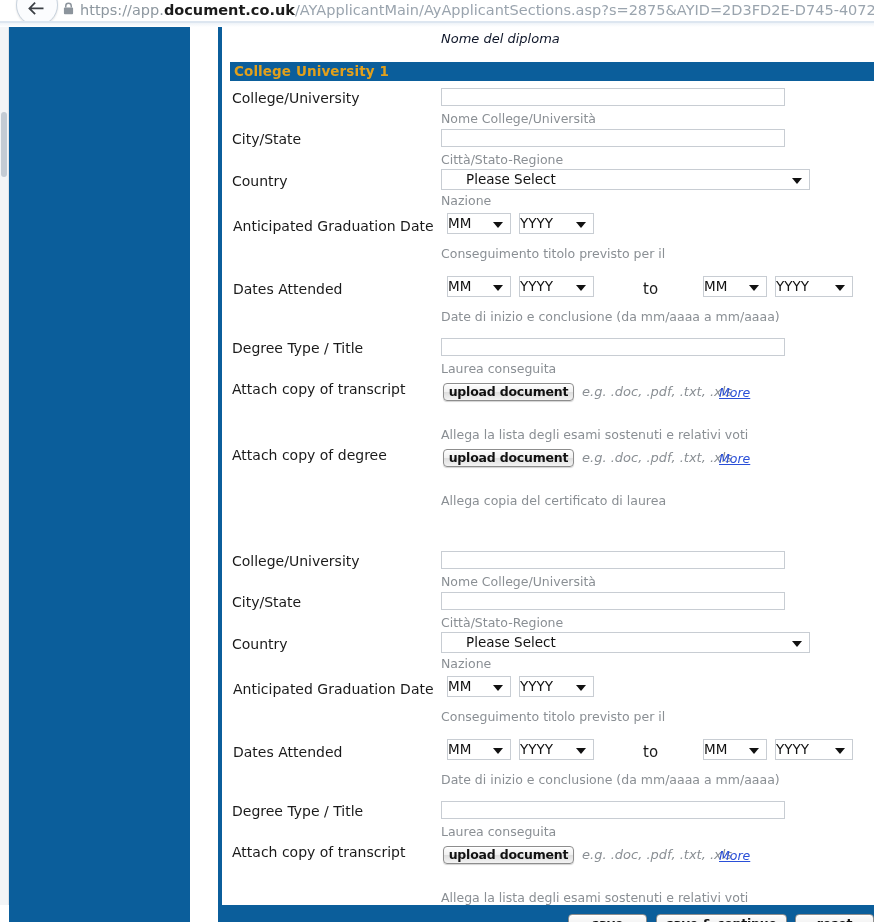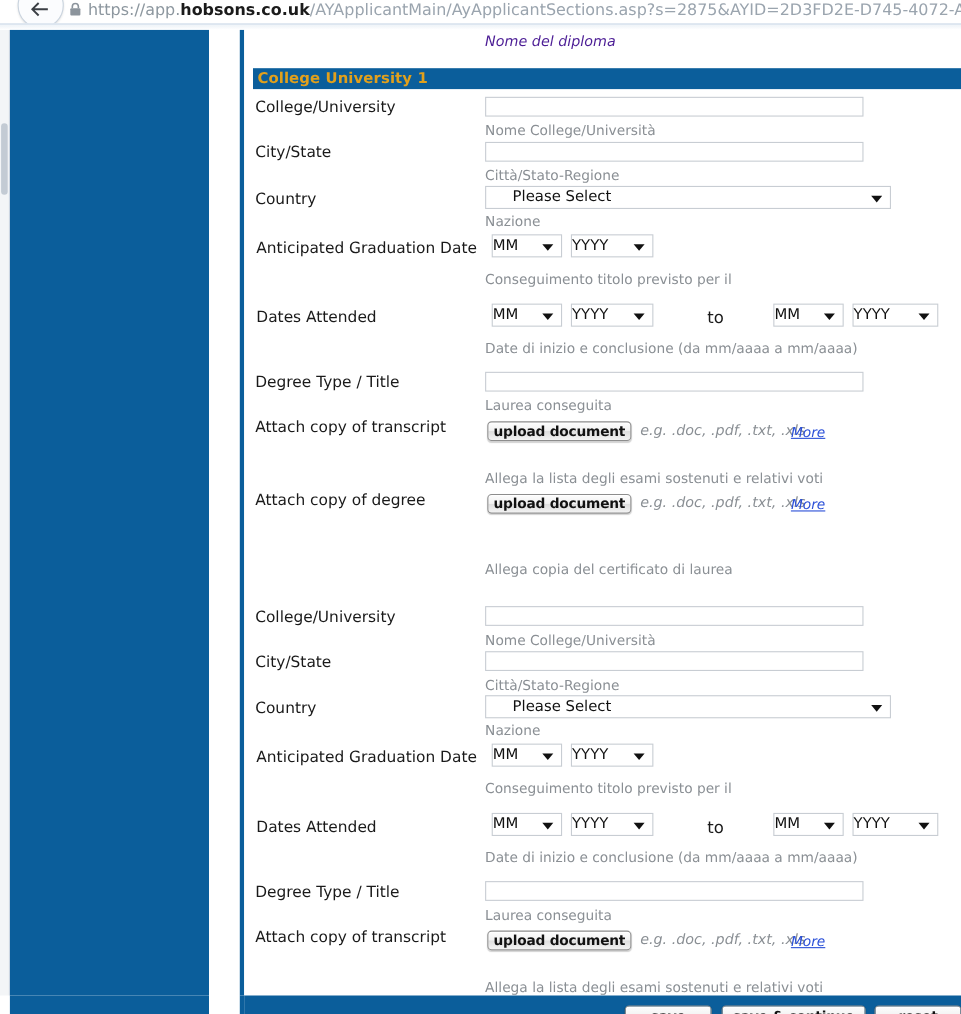--- a/index.html
+++ b/index.html
@@ -72,21 +72,21 @@
     background: #0b5e9b;
   }
   .content {
     position: absolute; left: 222px; top: 0; width: 652px; height: 895px;
     background: #ffffff;
   }
 
   
   .stray-hint {
     position: absolute; font-style: italic; font-size: 13px;
-    color: #4c1d95; white-space: nowrap;
+    color: #0f172a; white-space: nowrap;
   }
 
   .section-bar {
     position: absolute; left: 8px; width: 776px; height: 19px;
     background: #0b5e9b;
   }
   .section-bar .title {
     position:absolute; left: 4px; top: 1px;
     color: #e1a01c; font-size: 13.5px; font-weight: 700;
     letter-spacing: .1px; white-space: nowrap;
@@ -176,21 +176,21 @@
   <div class="chrome">
     <div class="chrome-inner">
       <div class="back-btn"></div>
       <svg class="back-arrow" viewBox="0 0 24 24">
         <path d="M21 11.5H6.6l5.1-5.1-1.5-1.5L2.6 12.5l7.6 7.6 1.5-1.5-5.1-5.1H21z" fill="#3b3f45"></path>
       </svg>
       <svg class="lock-icon" viewBox="0 0 12 14">
         <path d="M3 6V4.2A3 3 0 0 1 9 4.2V6" stroke="#8c949c" stroke-width="1.6" fill="none"></path>
         <rect x="1" y="6" width="10" height="7.2" rx="1" fill="#8c949c"></rect>
       </svg>
-      <div class="url-text"><span class="scheme">https://app.</span><span class="host">hobsons.co.uk</span><span class="path">/AYApplicantMain/AyApplicantSections.asp?s=2875&amp;AYID=2D3FD2E-D745-4072-A458-2793E</span></div>
+      <div class="url-text"><span class="scheme">https://app.</span><span class="host">document.co.uk</span><span class="path">/AYApplicantMain/AyApplicantSections.asp?s=2875&amp;AYID=2D3FD2E-D745-4072-A458-2793E</span></div>
     </div>
   </div>
   <div class="chrome-bottom-line"></div>
   <div class="chrome-shadow"></div>
 
   <div class="page">
 
     <div class="left-scroll-track">
       <div class="left-scroll-thumb"></div>
     </div>
@@ -259,21 +259,21 @@
       <div class="flabel" style="left:10px; top:354px;">Attach copy of transcript</div>
       <div class="upload-btn" style="left:221px; top:356px; width:131px;">upload document</div>
       <div class="file-types" style="left:360px; top:357px;">e.g. .doc, .pdf, .txt, .xls</div>
       <div class="more-link" style="left:497px; top:358px;">More</div>
       <div class="fhint" style="left:219px; top:401px;">Allega la lista degli esami sostenuti e relativi voti</div>
 
       <div class="flabel" style="left:10px; top:420px;">Attach copy of degree</div>
       <div class="upload-btn" style="left:221px; top:422px; width:131px;">upload document</div>
       <div class="file-types" style="left:360px; top:423px;">e.g. .doc, .pdf, .txt, .xls</div>
       <div class="more-link" style="left:497px; top:424px;">More</div>
-      <div class="fhint" style="left:219px; top:467px;margin-top:17px;">Allega copia del certificato di laurea</div>
+      <div class="fhint" style="left:219px; top:467px;">Allega copia del certificato di laurea</div>
 
 
       <div class="flabel" style="left:10px; top:526px;">College/University</div>
       <div class="tinput" style="left:219px; top:524px; width:344px;"></div>
       <div class="fhint" style="left:219px; top:548px;">Nome College/Università</div>
 
       <div class="flabel" style="left:10px; top:567px;">City/State</div>
       <div class="tinput" style="left:219px; top:565px; width:344px;"></div>
       <div class="fhint" style="left:219px; top:589px;">Città/Stato-Regione</div>
 

